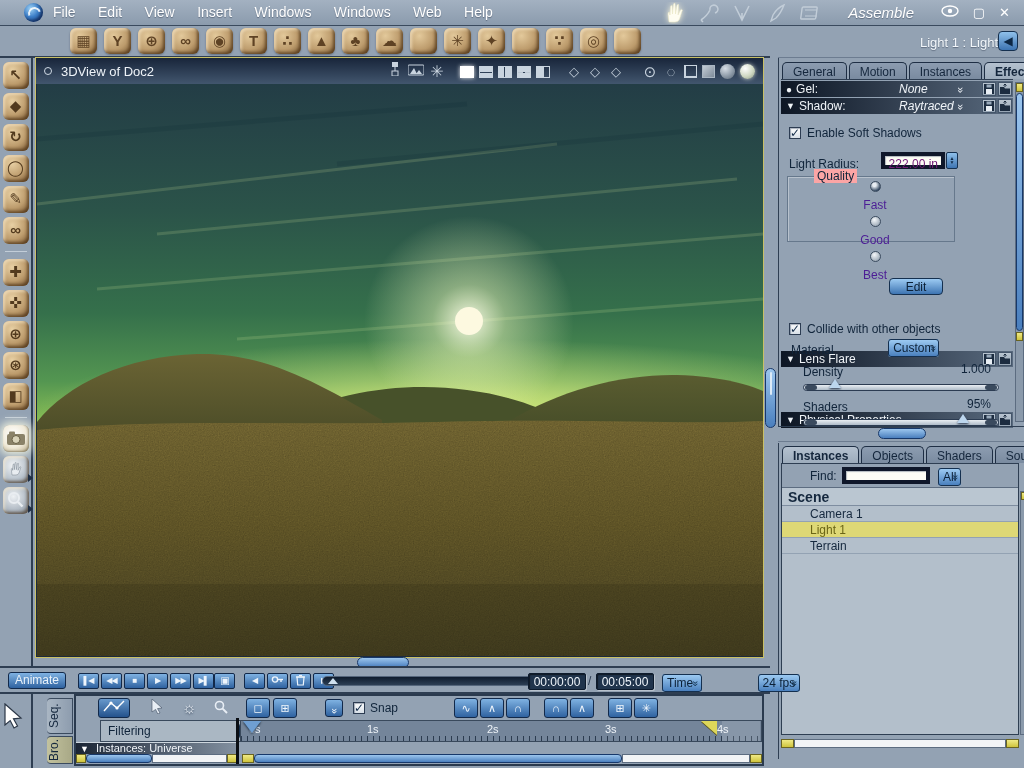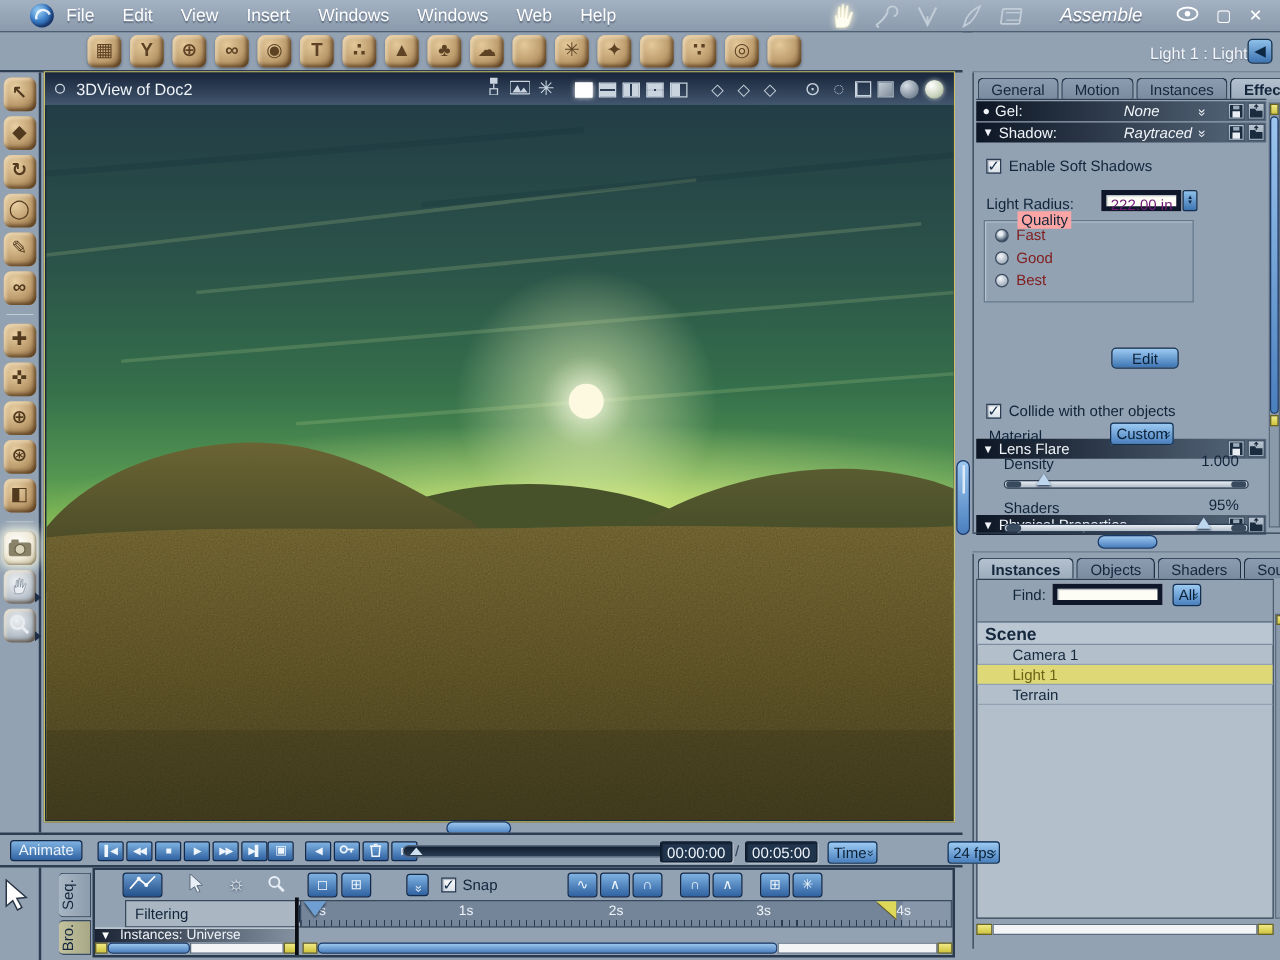--- a/index.html
+++ b/index.html
@@ -107,21 +107,21 @@
   .tri { margin-right:4px; font-size:9px; }
   .check-row { display:flex; align-items:center; gap:6px; font-size:12px; color:#10243a; }
   .cb { width:12px; height:12px; background:linear-gradient(#ffffff,#d8e0e8); border:1px solid #2c3c52;
     box-shadow:inset 1px 1px 1px rgba(40,60,90,.4); color:#102a48; font-size:12px; font-weight:bold; line-height:11px; text-align:center; }
   .field { background:#fdfdf6; border:4px solid #0f172a; box-shadow:inset 1px 1px 1px rgba(40,60,90,.35);
     font-size:12px; color:#701a75; }
   .stepper { width:12px; height:17px; background:linear-gradient(#8fc0ea,#3d74b2); border:1px solid #15304f;
     border-radius:2px; color:#0d2744; font-size:5px; line-height:4px; text-align:center; padding-top:3px; }
   .grpbox { border:1px solid #66788c; box-shadow:inset 1px 1px 0 rgba(255,255,255,.35); }
   .grpbox legend,#quality-legend { font-size:12px; color:#10243a; }
-  .radio-row { display:flex; align-items:center; gap:6px; font-size:12px; color:#7f1d1d; margin:4px 0 0 8px; }
+  .radio-row { display:flex; align-items:center; gap:6px; font-size:12px; color:#4c1d95; margin:4px 0 0 8px;flex-direction:column; }
   .rad { width:11px; height:11px; border-radius:50%; background:radial-gradient(circle at 38% 32%, #f4f7fa, #8494a4); border:1px solid #3c4c60; }
   .rad.sel { background:radial-gradient(circle at 38% 32%, #e8eef4 20%, #30455e 75%); }
   .btn-blue { background:linear-gradient(#9ccaf2,#3d74b2); border:1px solid #15304f; border-radius:4px;
     color:#0b2036; font-size:12px; text-align:center; }
   .dd { background:linear-gradient(#9ccaf2,#4a80be); border:1px solid #15304f; border-radius:3px;
     color:#0b2036; font-size:12px; padding:1px 4px; position:relative;text-align:right; }
   .dd .chev { position:absolute; right:3px; top:2px; transform:rotate(90deg); font-size:10px; letter-spacing:-2px; color:#10304e; }
   .slider { height:7px; border:1px solid #2c3c52; border-radius:4px;
     background:linear-gradient(#e9eef3,#aebbc8); position:relative; }
   .slider:before,.slider:after { content:""; position:absolute; top:0; width:12px; height:5px; background:#3a4a5e; border-radius:3px; }
@@ -132,21 +132,21 @@
   .pval { font-size:12px; color:#10243a; position:absolute; right:8px; }
 
   
   .vscroll { background:#8b9aab; border:1px solid #5c6c80; }
   .ycap { background:linear-gradient(#f0ea86,#cfc43c); border:1px solid #6a6420; }
   .bluethumb { background:linear-gradient(#9cc6ee,#4a7fbe); border:1px solid #17386a; border-radius:4px; }
 
   
   #instances { left:778px; top:443px; width:246px; height:316px; background:#93a2b3; border-left:1px solid #2e3e52; }
   #inst-body { left:2px; top:20px; width:238px; height:272px; border:1px solid #2e3e52; background:#b3bfcb; }
-  #find-row { background:#93a2b3; height:34px; border-bottom:1px solid #5c6c80; position:relative; }
+  #find-row { background:#93a2b3; height:24px; border-bottom:1px solid #5c6c80; position:relative; }
   #scene-row { height:18px; border-bottom:1px solid #7e8da0; font-size:14px; font-weight:bold; color:#15283e;
     padding:1px 0 0 6px; background:#bac6d1; }
   .inst-row { height:16px; border-bottom:1px solid #93a2b3; font-size:12px; color:#15283e; padding:1px 0 0 28px; }
   .inst-row.sel { background:#ded876; color:#6b6516; }
 
   
   #animbar { left:0; top:666px; width:770px; height:28px; background:#93a2b3;
     border-top:2px solid #2e3e52; border-bottom:2px solid #2e3e52; }
   #animate-btn { left:8px; top:4px; width:58px; height:17px; background:linear-gradient(#7fb2e2,#2f62a0);
     border:1px solid #12294a; border-radius:3px; color:#eaf2fa; font-size:12px; text-align:center; line-height:15px; }

